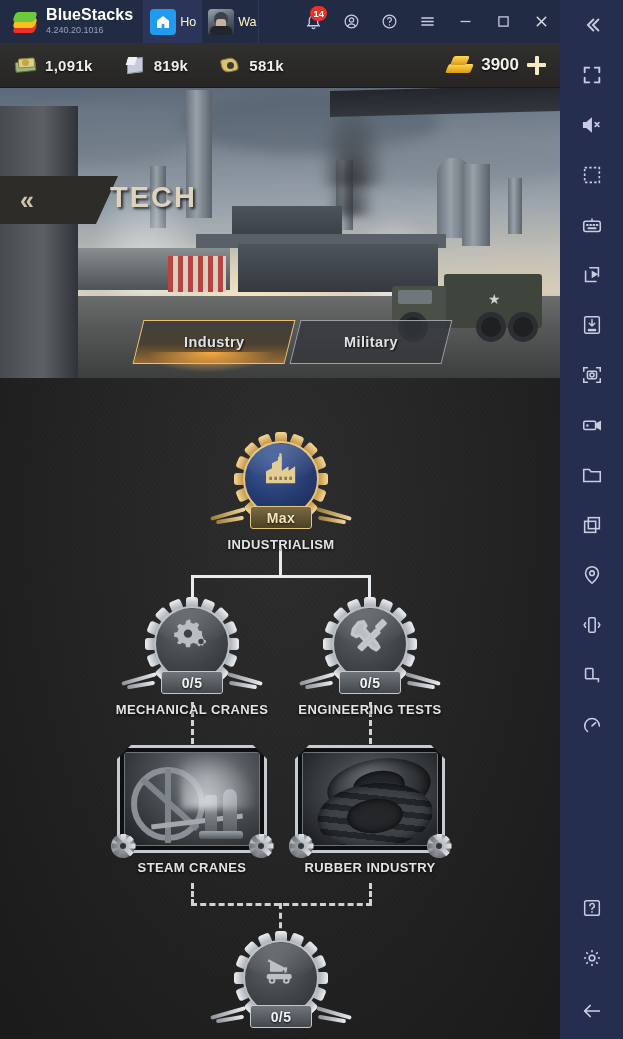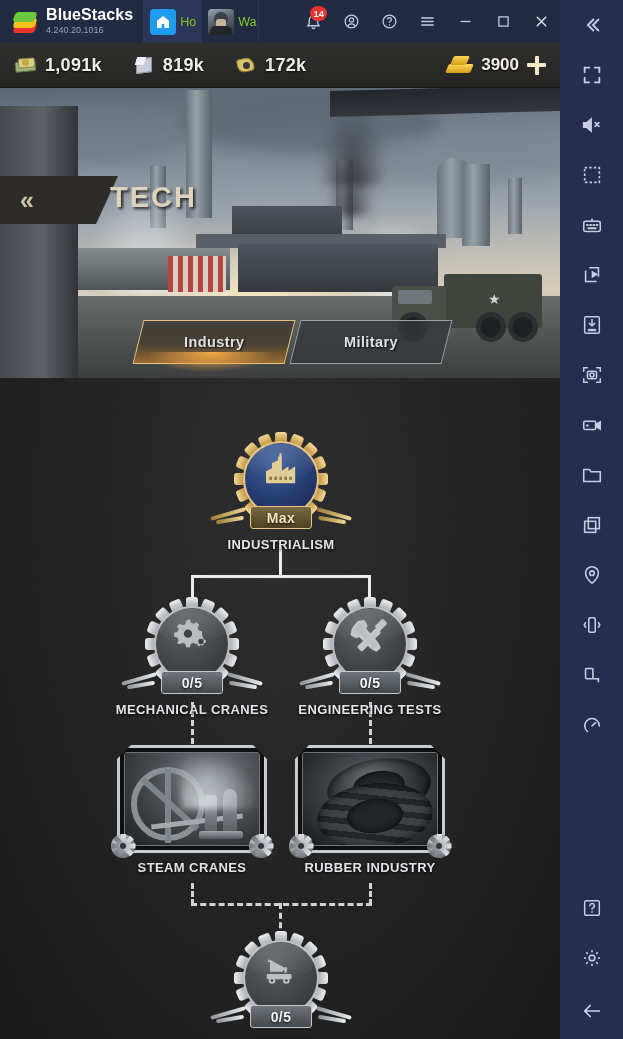--- a/index.html
+++ b/index.html
@@ -28,21 +28,21 @@
   .tab-ico { width:26px; height:26px; border-radius:4px; flex:none; overflow:hidden; position:relative; }
   .tab-ico.home { background:#1f9bf0; display:flex; align-items:center; justify-content:center; }
   .tab-ico.home svg { width:16px; height:16px; }
   .tab-ico.ava { background:linear-gradient(160deg,#9aa6b4 0%,#5a6470 45%,#2c3138 100%); }
   .tab-ico.ava .hd { position:absolute; left:6px; top:3px; width:14px; height:11px;
     background:#3b4049; border-radius:7px 7px 3px 3px; }
   .tab-ico.ava .fc { position:absolute; left:8px; top:10px; width:10px; height:9px;
     background:#c8b49c; border-radius:3px; }
   .tab-ico.ava .bd { position:absolute; left:2px; top:17px; width:22px; height:9px;
     background:#22262c; border-radius:5px 5px 0 0; }
-  .tab-lbl { font-size:12.5px; color:#84cc16; overflow:hidden; white-space:nowrap; }
+  .tab-lbl { font-size:12.5px; color:#fef9c3; overflow:hidden; white-space:nowrap; }
 
   .tb-actions { margin-left:auto; display:flex; align-items:center; }
   .tb-btn { width:38px; height:43px; display:flex; align-items:center; justify-content:center;
     position:relative; }
   .tb-btn svg { width:17px; height:17px; }
   .badge { position:absolute; top:6px; right:5px; min-width:15px; height:15px; border-radius:8px;
     background:#e8322b; color:#fff; font-size:9.5px; font-weight:bold; display:flex;
     align-items:center; justify-content:center; padding:0 3px; }
 
   
@@ -51,21 +51,21 @@
   .sb-btn { width:63px; height:50px; display:flex; align-items:center; justify-content:center; }
   .sb-btn svg { width:22px; height:22px; }
   .sb-spacer { flex:1 1 auto; }
 
   
   .resbar { position:absolute; left:0; top:43px; width:560px; height:45px;
     background:linear-gradient(180deg,#30302e 0%,#262523 100%);
     border-bottom:1px solid #1b1a19; display:flex; align-items:center; padding:0 14px; }
   .res { display:flex; align-items:center; gap:7px; margin-right:30px; }
   .res-ico { width:24px; height:22px; position:relative; flex:none; }
-  .res-val { font-size:18px; font-weight:bold; color:#f0eee9;
+  .res-val { font-size:15px; font-weight:bold; color:#f0eee9;
     text-shadow:0 1px 2px #000; letter-spacing:.3px; }
   .money .m1{position:absolute;left:1px;top:7px;width:21px;height:11px;background:#9fb87a;
     border:1px solid #5f7343;border-radius:2px;transform:rotate(-6deg);}
   .money .m2{position:absolute;left:4px;top:4px;width:17px;height:10px;background:#d8cf8e;
     border:1px solid #8a8047;border-radius:2px;transform:rotate(-4deg);}
   .money .m3{position:absolute;left:8px;top:5px;width:7px;height:7px;background:#c8a63c;border-radius:50%;}
   .ore .o1{position:absolute;left:4px;top:4px;width:16px;height:15px;background:#c7ccd8;
     transform:skewY(-8deg); border:1px solid #8b93a4;}
   .ore .o2{position:absolute;left:4px;top:3px;width:9px;height:8px;background:#eef1f7;transform:skewX(-18deg);}
   .oil .l1{position:absolute;left:3px;top:4px;width:17px;height:14px;background:#d9c271;
@@ -454,21 +454,21 @@
           <i class="o1"></i>
           <i class="o2"></i>
         </span>
       <span class="res-val">819k</span>
     </div>
     <div class="res">
       <span class="res-ico oil">
           <i class="l1"></i>
           <i class="l2"></i>
         </span>
-      <span class="res-val">172k</span>
+      <span class="res-val">581k</span>
     </div>
 
     <div class="gold-wrap">
       <span class="gold-ico">
           <b></b>
           <b></b>
           <b></b>
         </span>
       <span class="gold-val">3900</span>
       <span class="plus-btn"></span>

